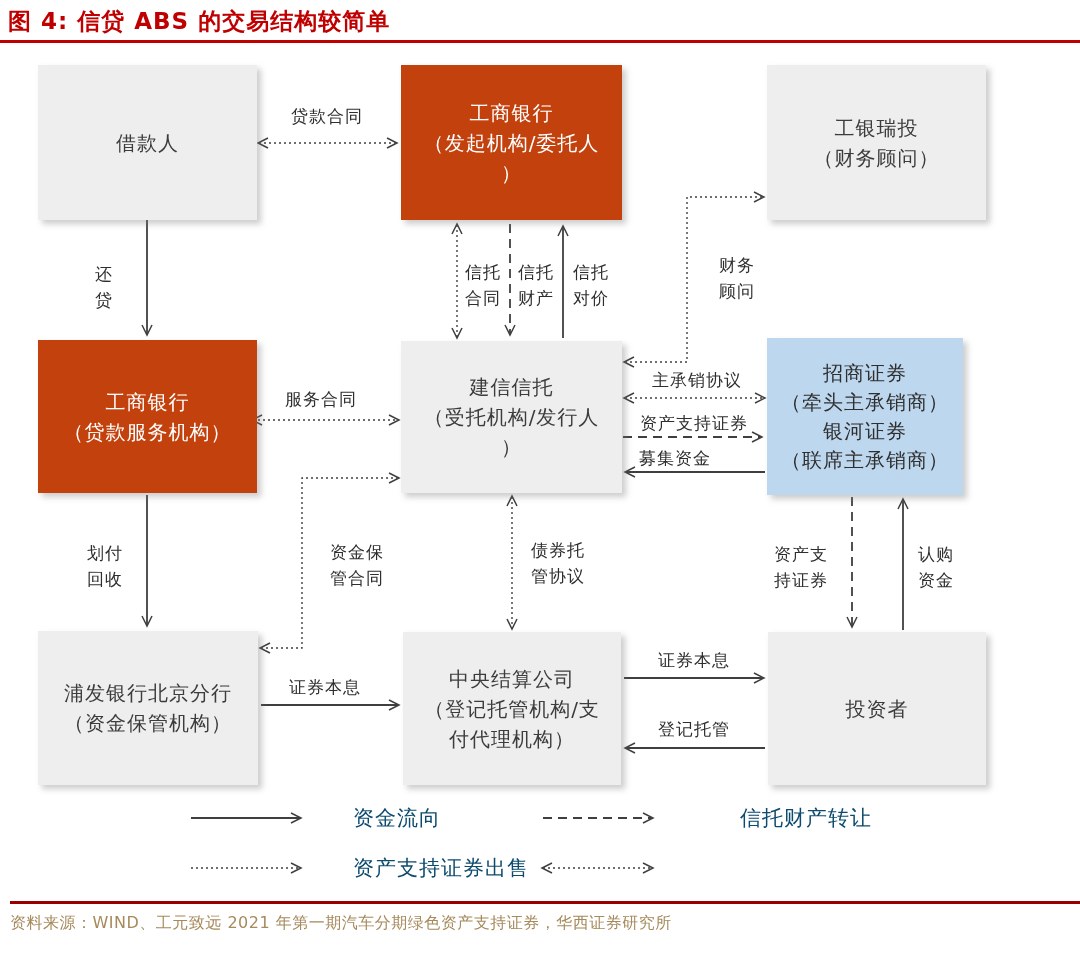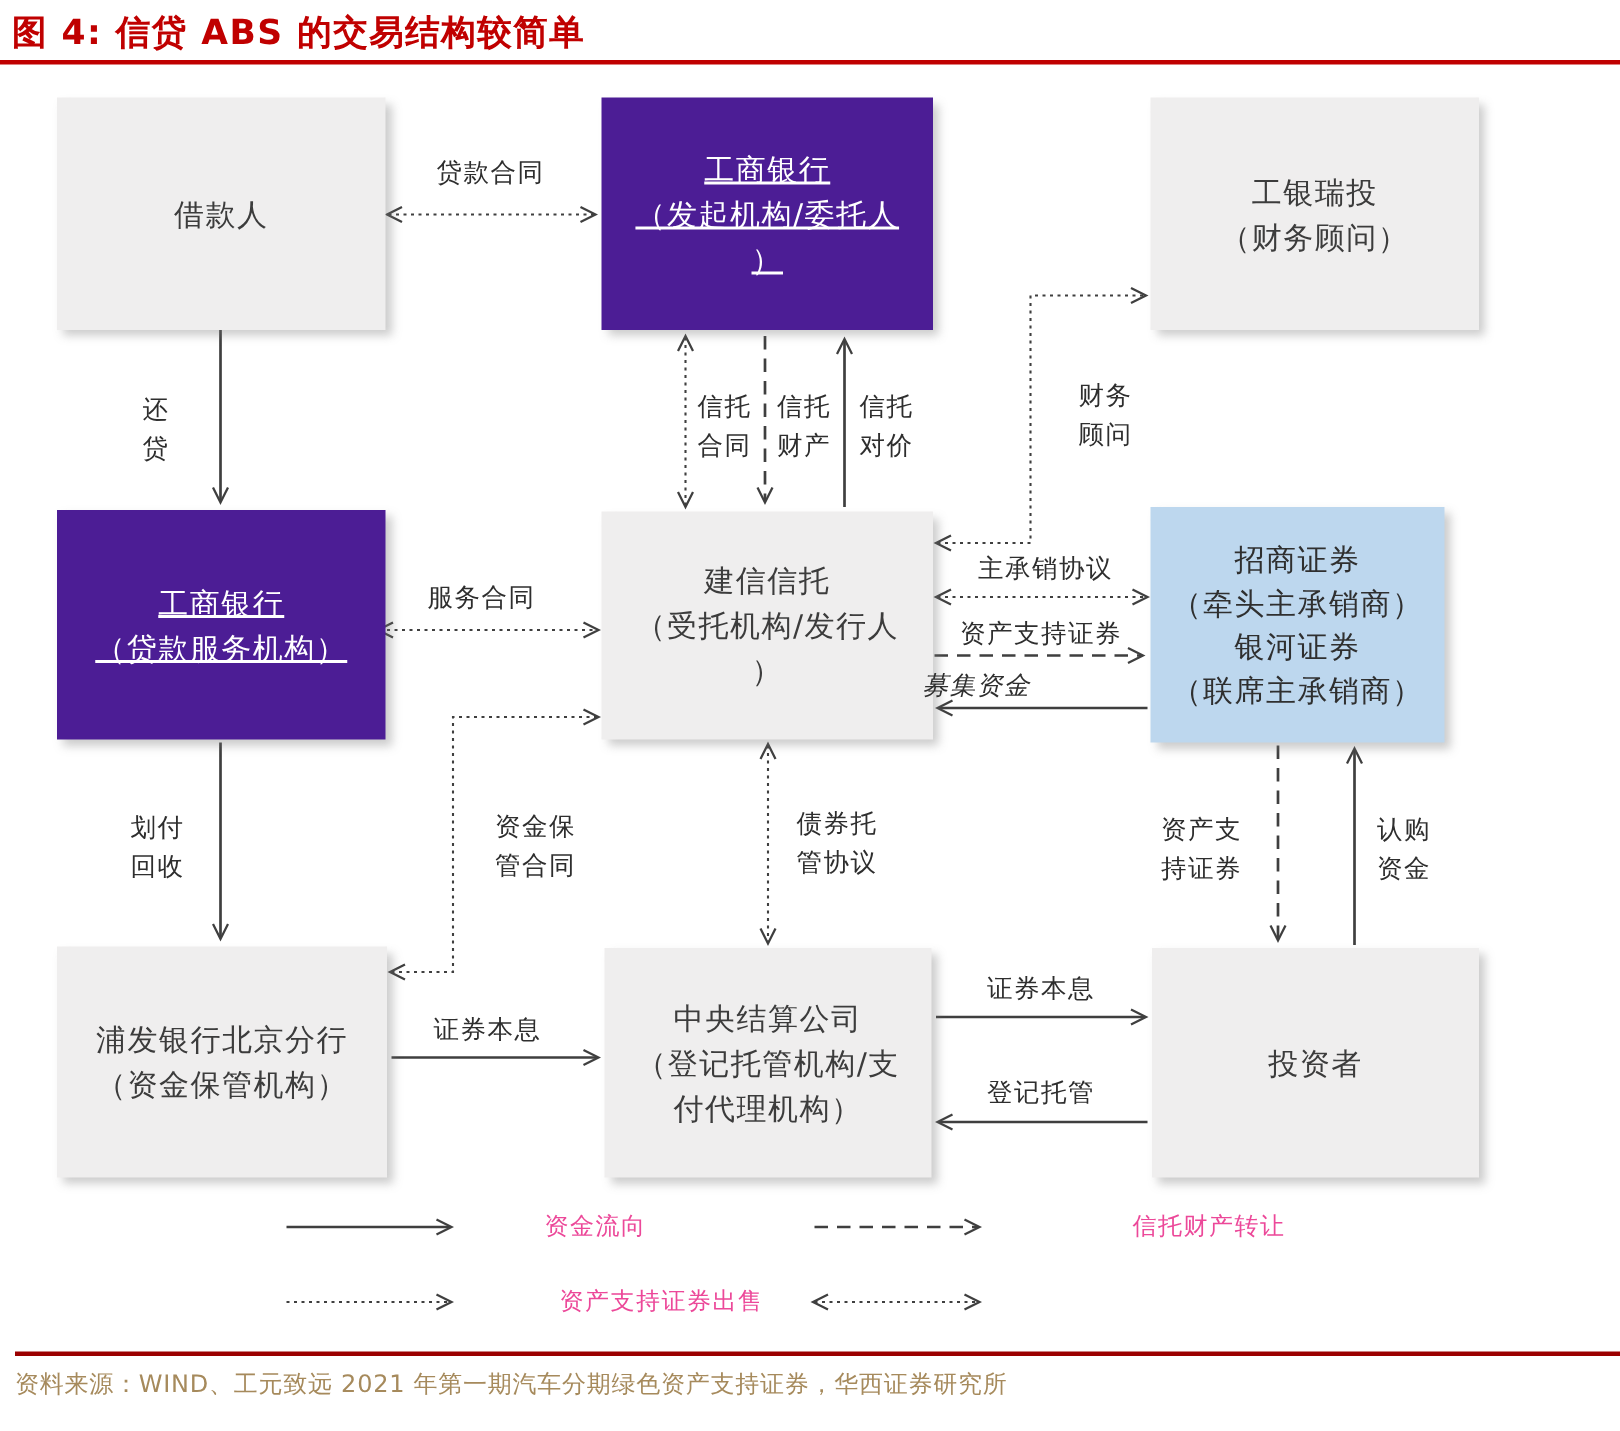--- a/index.html
+++ b/index.html
@@ -11,29 +11,29 @@
              color:#C00000;letter-spacing:1px;}
   .title-rule{position:absolute;left:0;top:40px;width:1080px;height:3px;background:#C00000;}
 
   .diagram{position:absolute;inset:0;}
   svg.arrows{position:absolute;left:0;top:0;}
 
   .node{position:absolute;display:flex;align-items:center;justify-content:center;
         text-align:center;box-shadow:4px 4px 6px rgba(120,120,120,.38);}
   .node .node-text{white-space:pre-line;line-height:1.5;font-size:20px;letter-spacing:1px;}
   .node.gray{background:#EFEEEE;color:#3C3C3C;}
-  .node.red{background:#4c1d95;color:#FFFFFF;text-decoration:underline;}
+  .node.red{background:#c2410c;color:#FFFFFF;}
   .node.blue{background:#BDD7EE;color:#2F2F2F;}
   .node.blue .node-text{line-height:1.45;}
 
   .edge-label{position:absolute;transform:translate(-50%,-50%);white-space:pre-line;
               text-align:center;font-size:17px;line-height:1.55;color:#2E2E2E;
               letter-spacing:1px;}
-  .legend-label{position:absolute;transform:translate(-50%,-50%);font-size:16px;
-                color:#ec4899;letter-spacing:1px;white-space:nowrap;}
+  .legend-label{position:absolute;transform:translate(-50%,-50%);font-size:21px;
+                color:#0c4a6e;letter-spacing:1px;white-space:nowrap;}
 
   .footer-rule{position:absolute;left:10px;top:901px;width:1070px;height:3px;background:#9B0000;}
   .source-line{position:absolute;left:10px;top:913px;font-size:16px;color:#A68A5C;
                letter-spacing:.5px;}
 </style>
 </head>
 <body>
 
 <div class="page">
 
@@ -128,21 +128,21 @@
 合同</div>
     <div class="edge-label" style="left:536px;top:285px;">信托
 财产</div>
     <div class="edge-label" style="left:591px;top:285px;">信托
 对价</div>
     <div class="edge-label" style="left:737px;top:278px;">财务
 顾问</div>
     <div class="edge-label" style="left:321px;top:399px;">服务合同</div>
     <div class="edge-label" style="left:697px;top:380px;">主承销协议</div>
     <div class="edge-label" style="left:694px;top:423px;">资产支持证券</div>
-    <div class="edge-label" style="left:651px;top:458px;font-style:italic;">募集资金</div>
+    <div class="edge-label" style="left:675px;top:458px;">募集资金</div>
     <div class="edge-label" style="left:105px;top:566px;">划付
 回收</div>
     <div class="edge-label" style="left:357px;top:565px;text-align:right;">资金保
 管合同</div>
     <div class="edge-label" style="left:558px;top:563px;">债券托
 管协议</div>
     <div class="edge-label" style="left:801px;top:567px;">资产支
 持证券</div>
     <div class="edge-label" style="left:936px;top:567px;">认购
 资金</div>

